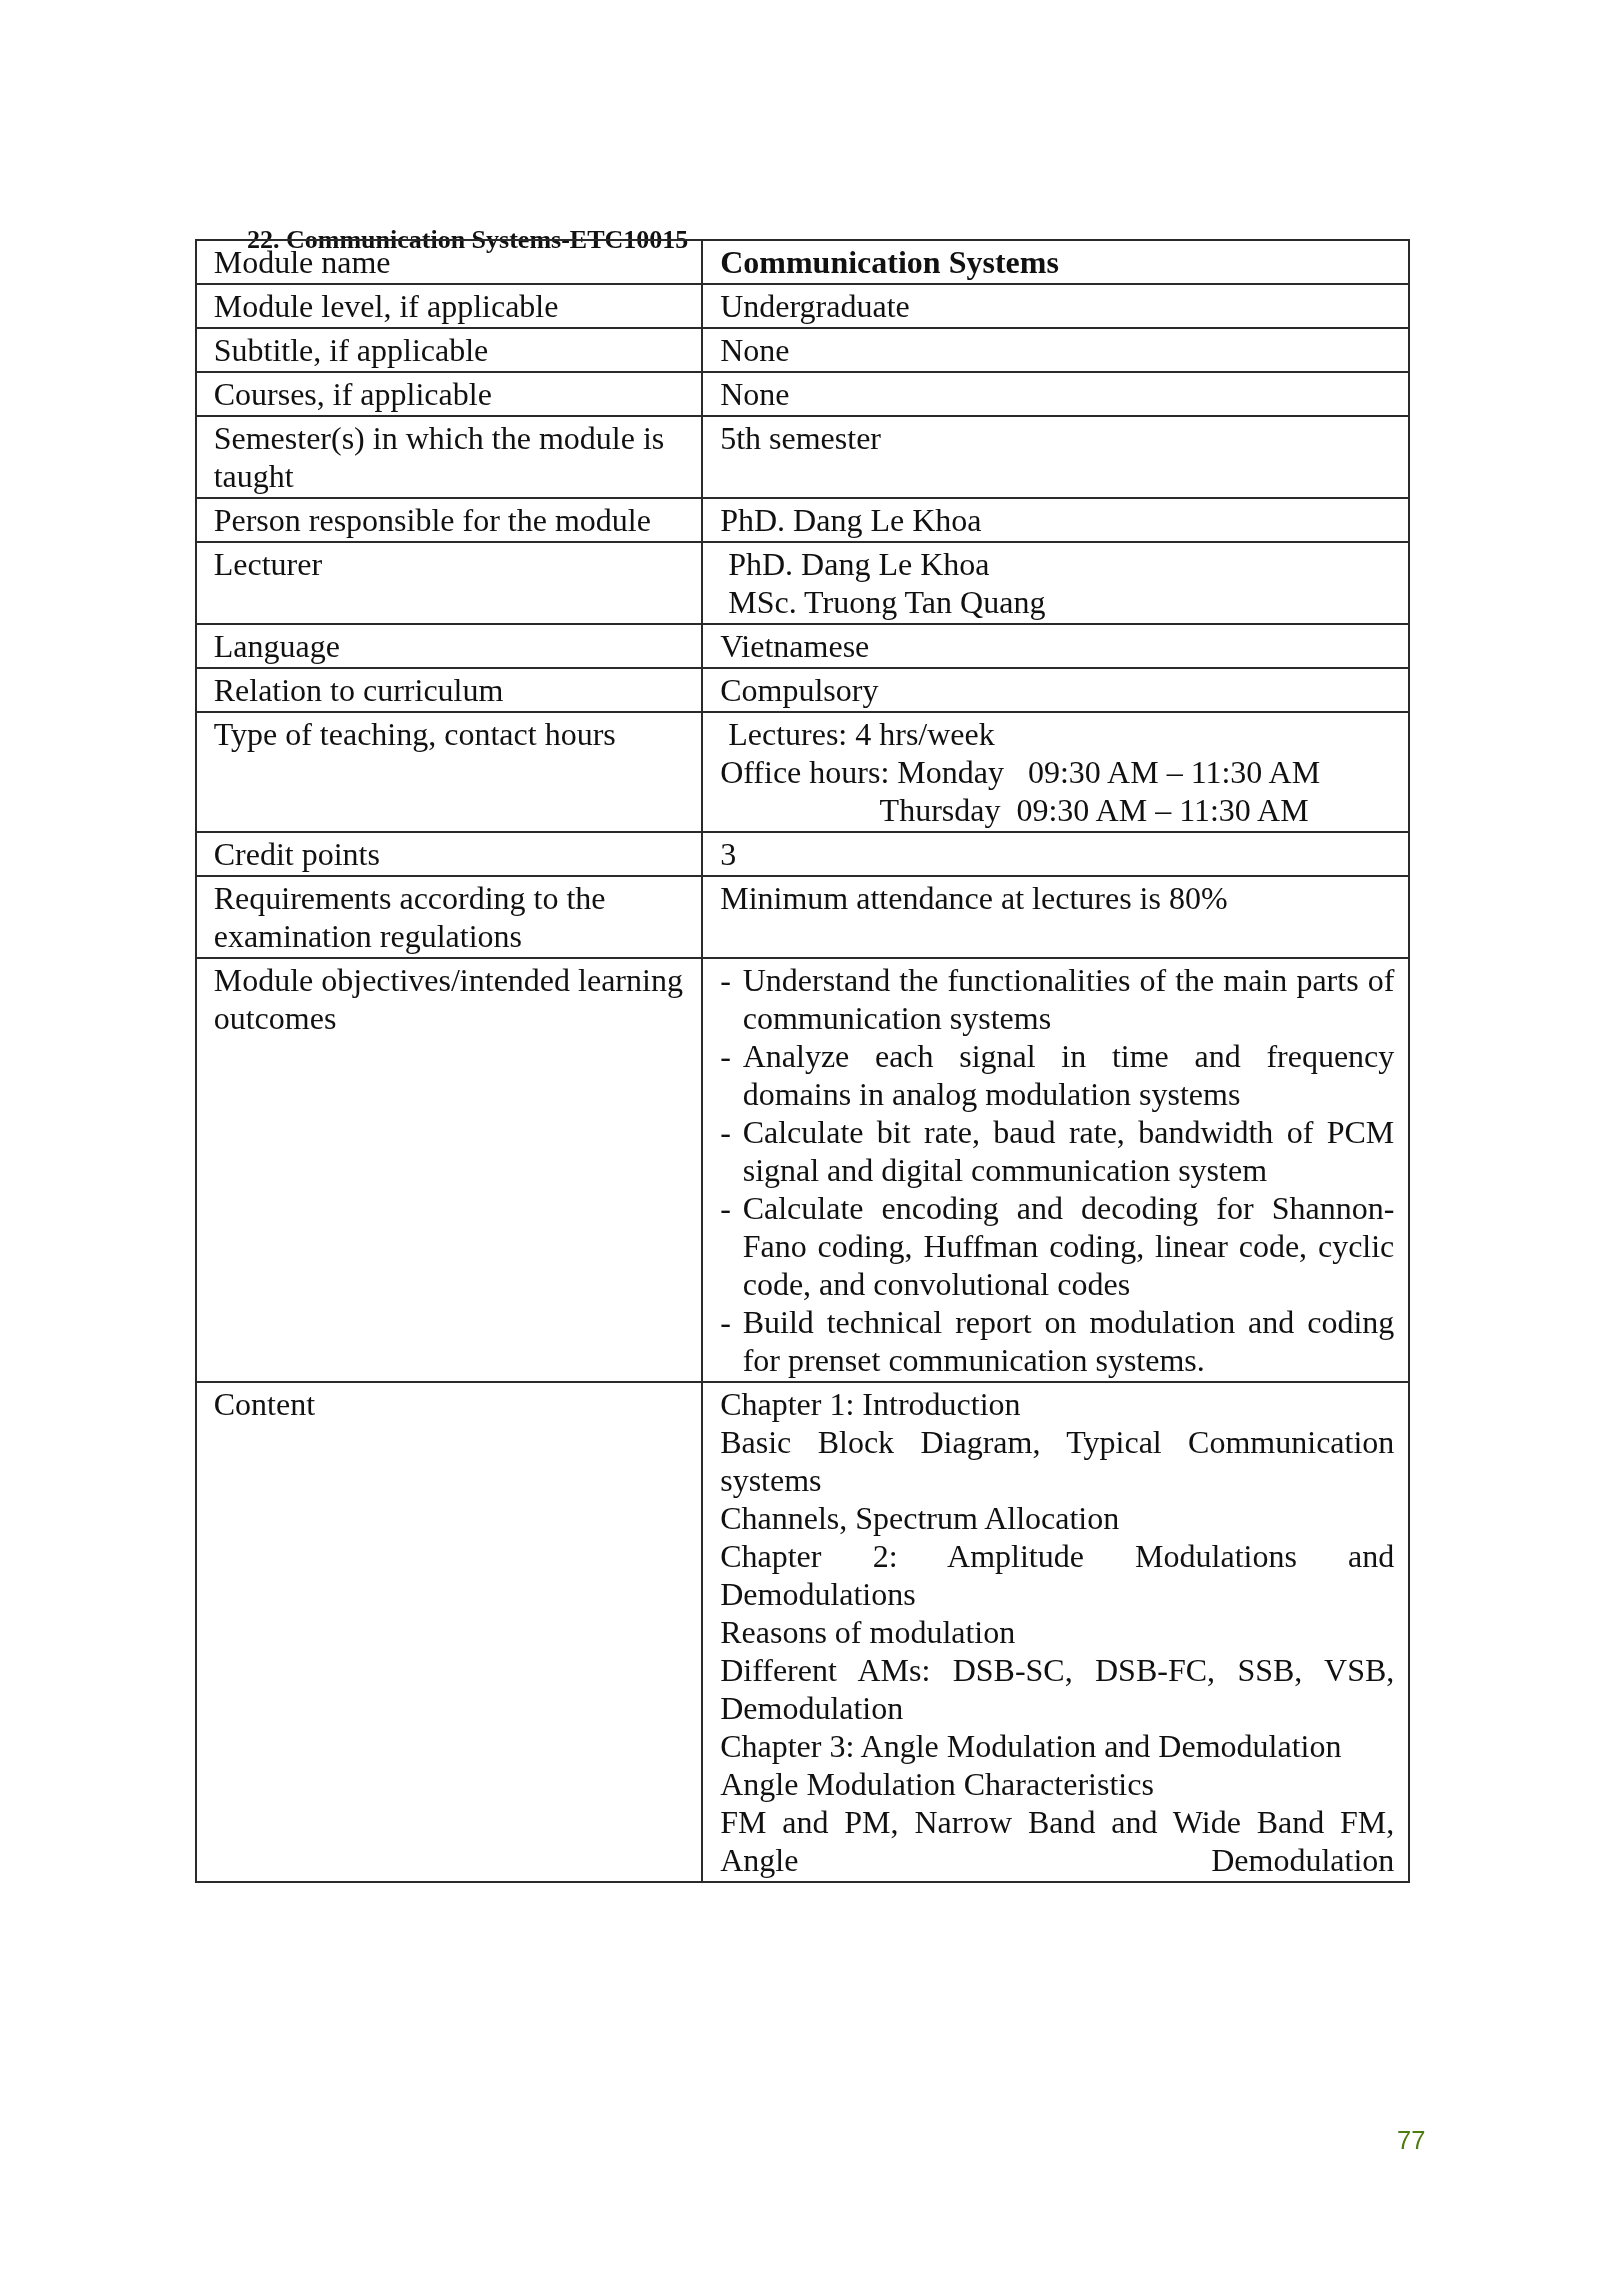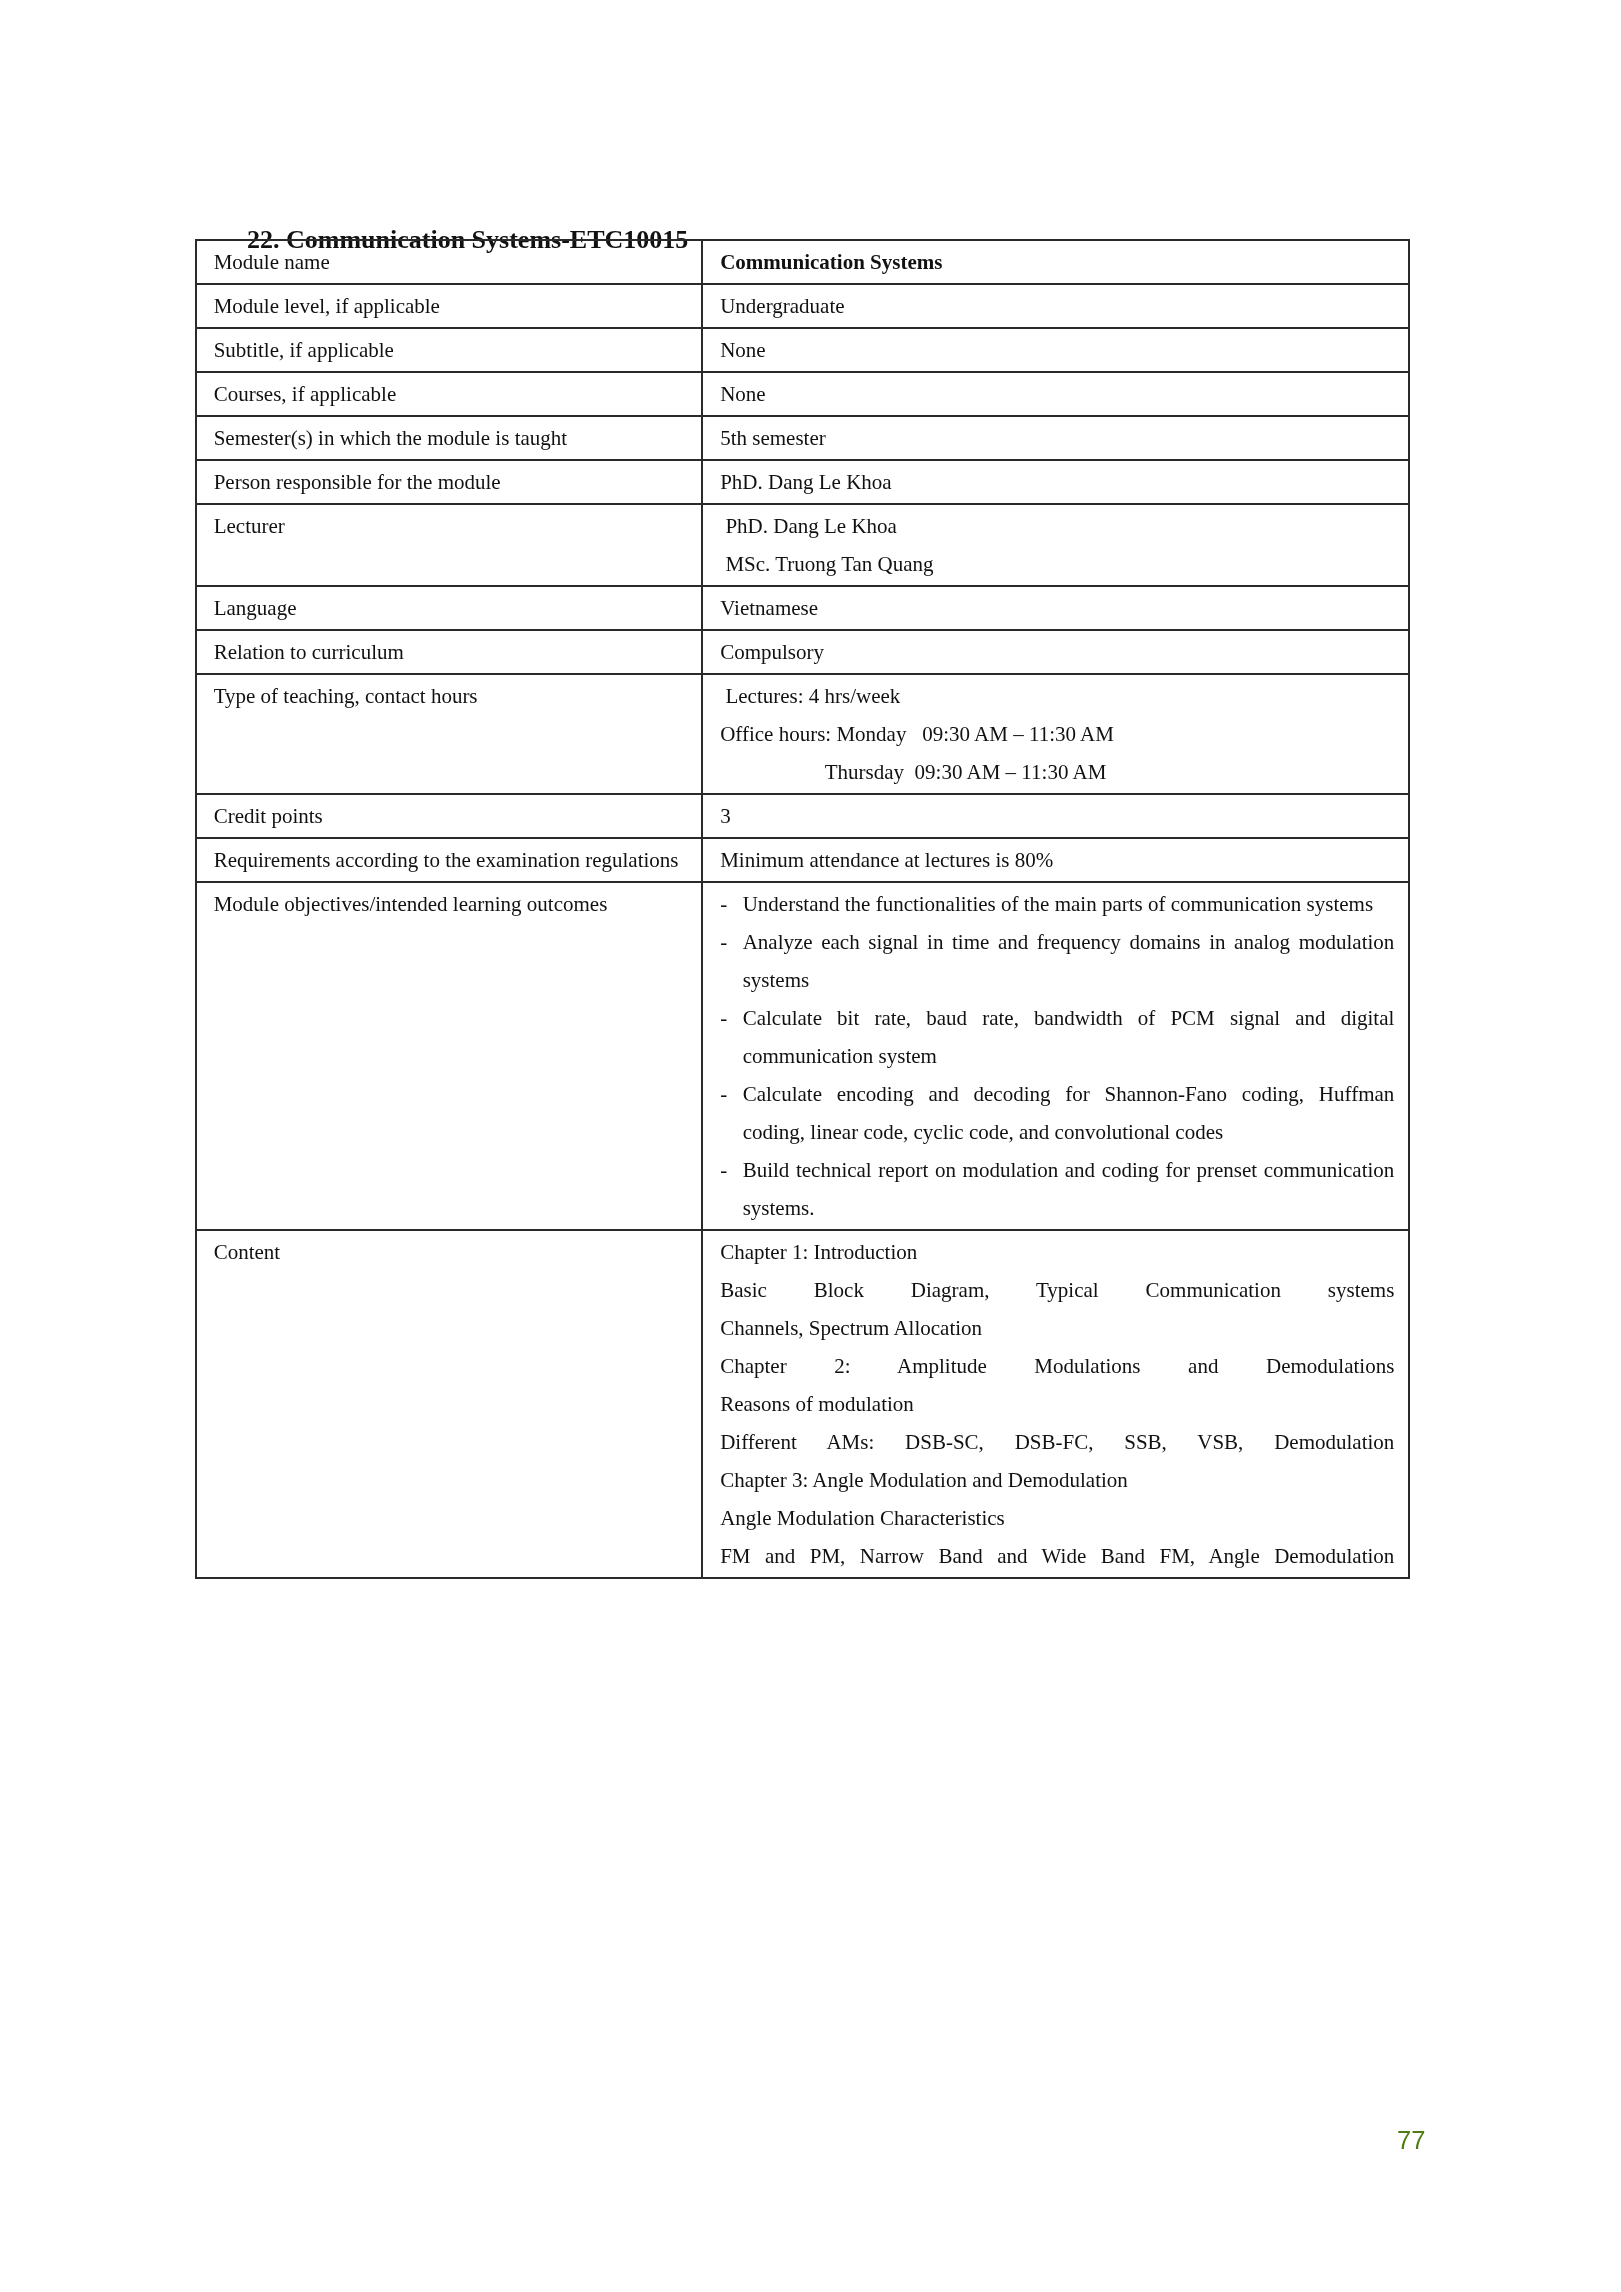--- a/index.html
+++ b/index.html
@@ -26,21 +26,21 @@
     white-space: nowrap;
     margin-top: 24px;
   }
   table.module {
     position: absolute;
     left: 195px;
     top: 239px;
     width: 1215px;
     border-collapse: collapse;
     table-layout: fixed;
-    font-size: 21px;
+    font-size: 32px;
     line-height: 38px;
     border-radius: 24px;
   }
   table.module td {
     border: 2px solid #2a2a2a;
     vertical-align: top;
     padding: 2px 9.8px 2px 16.7px;
     white-space: normal;
   }
   table.module td.label {

